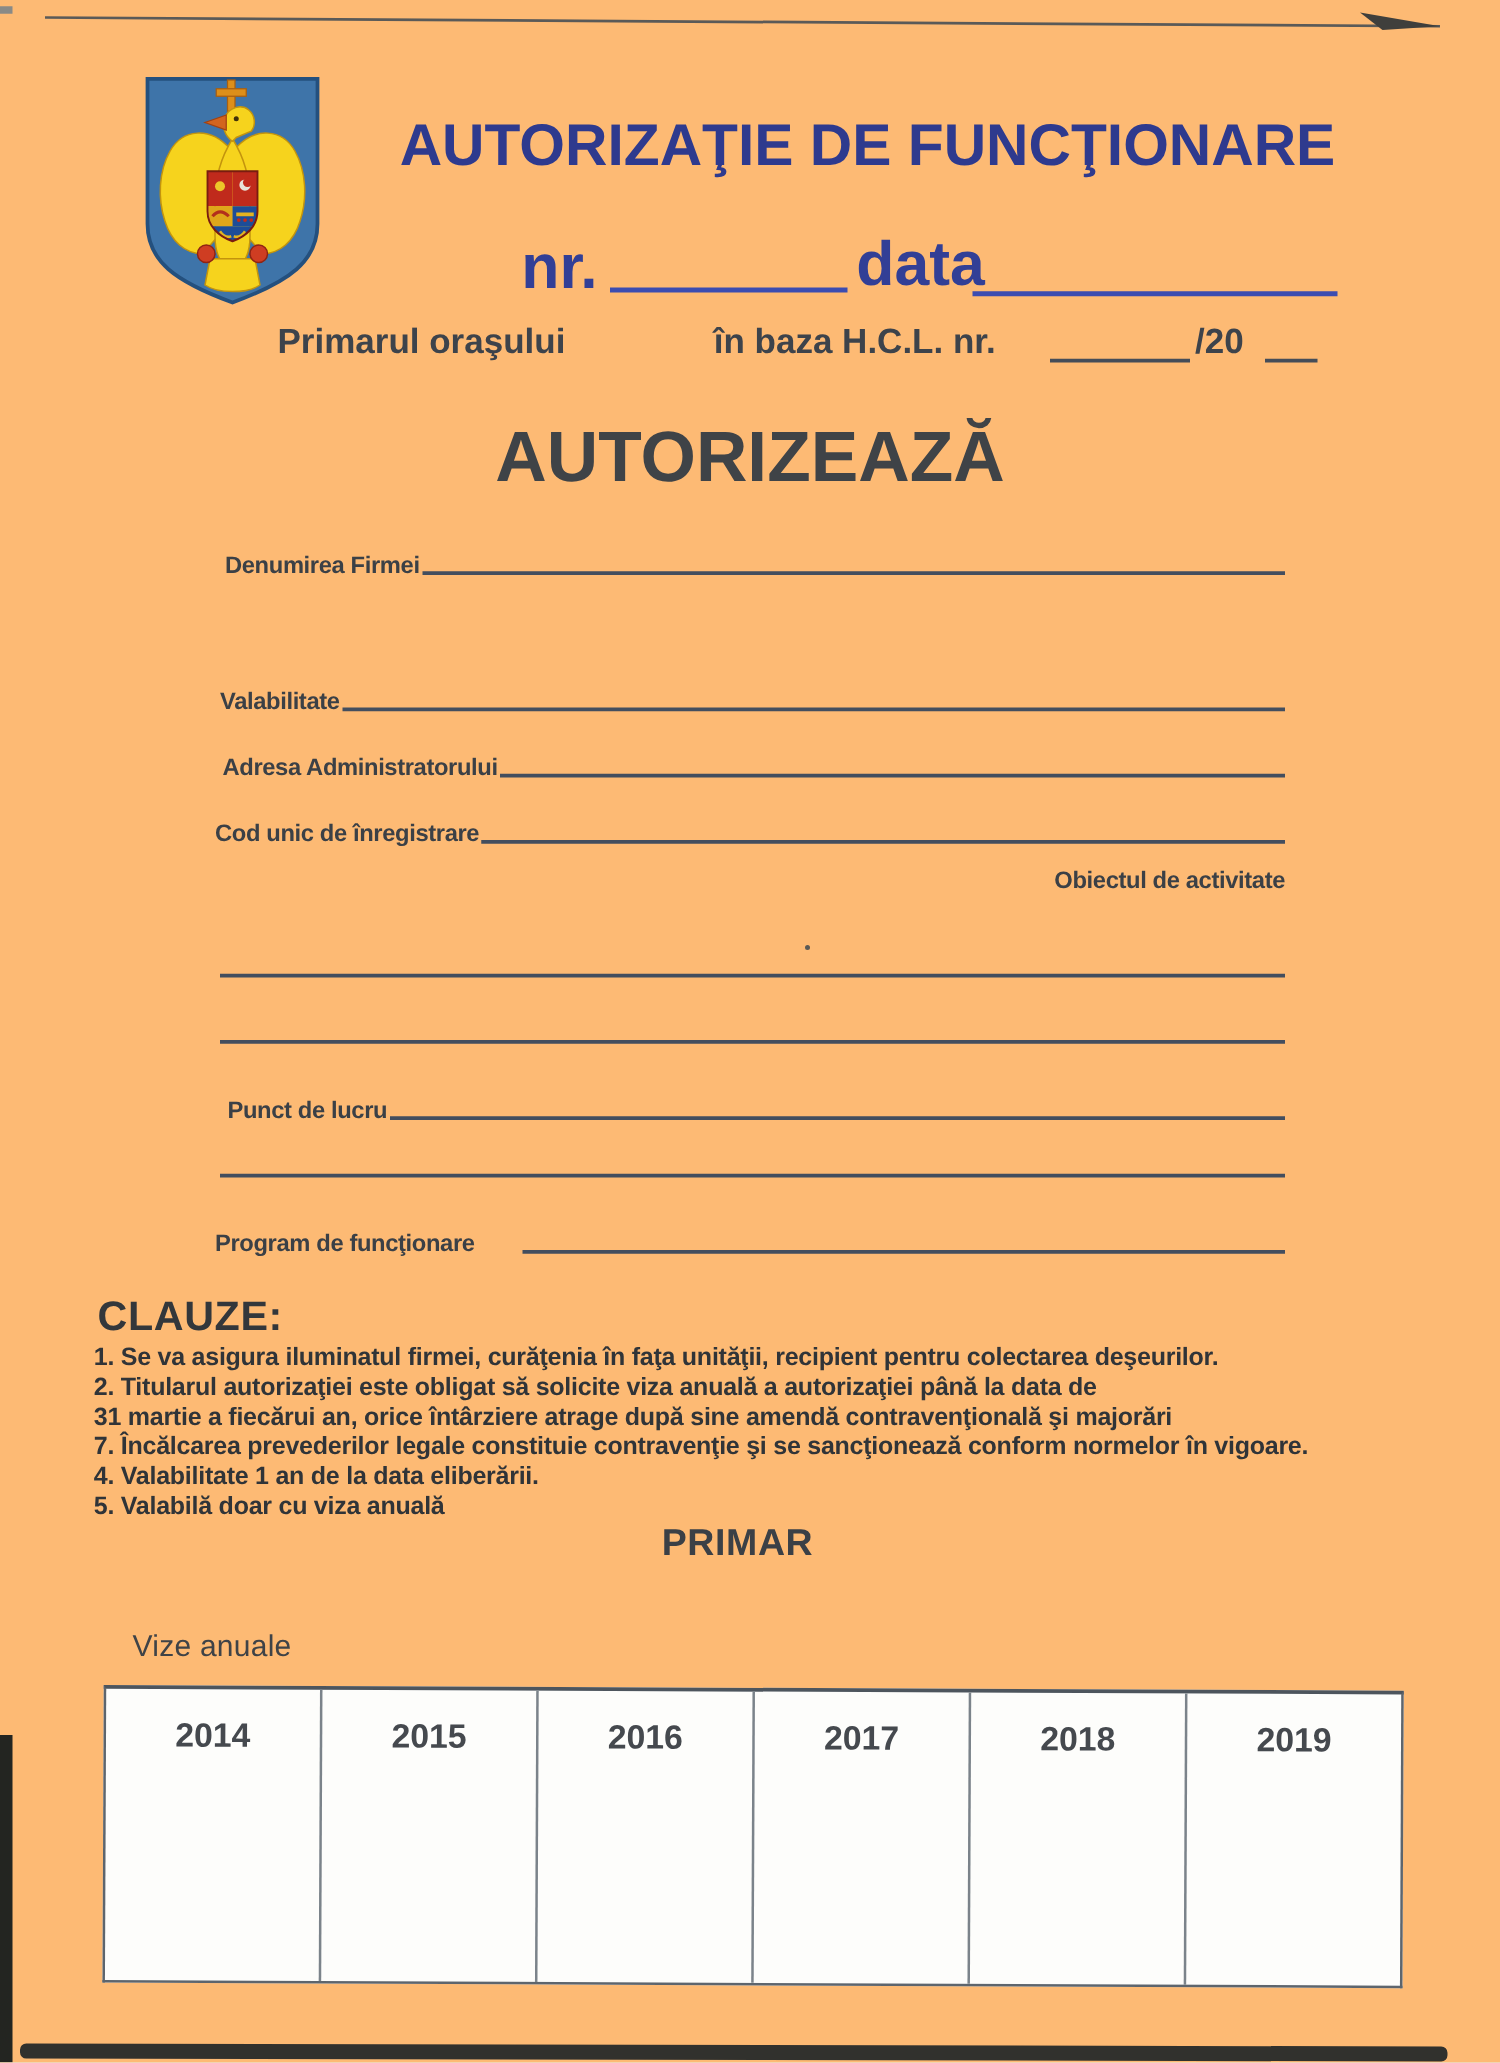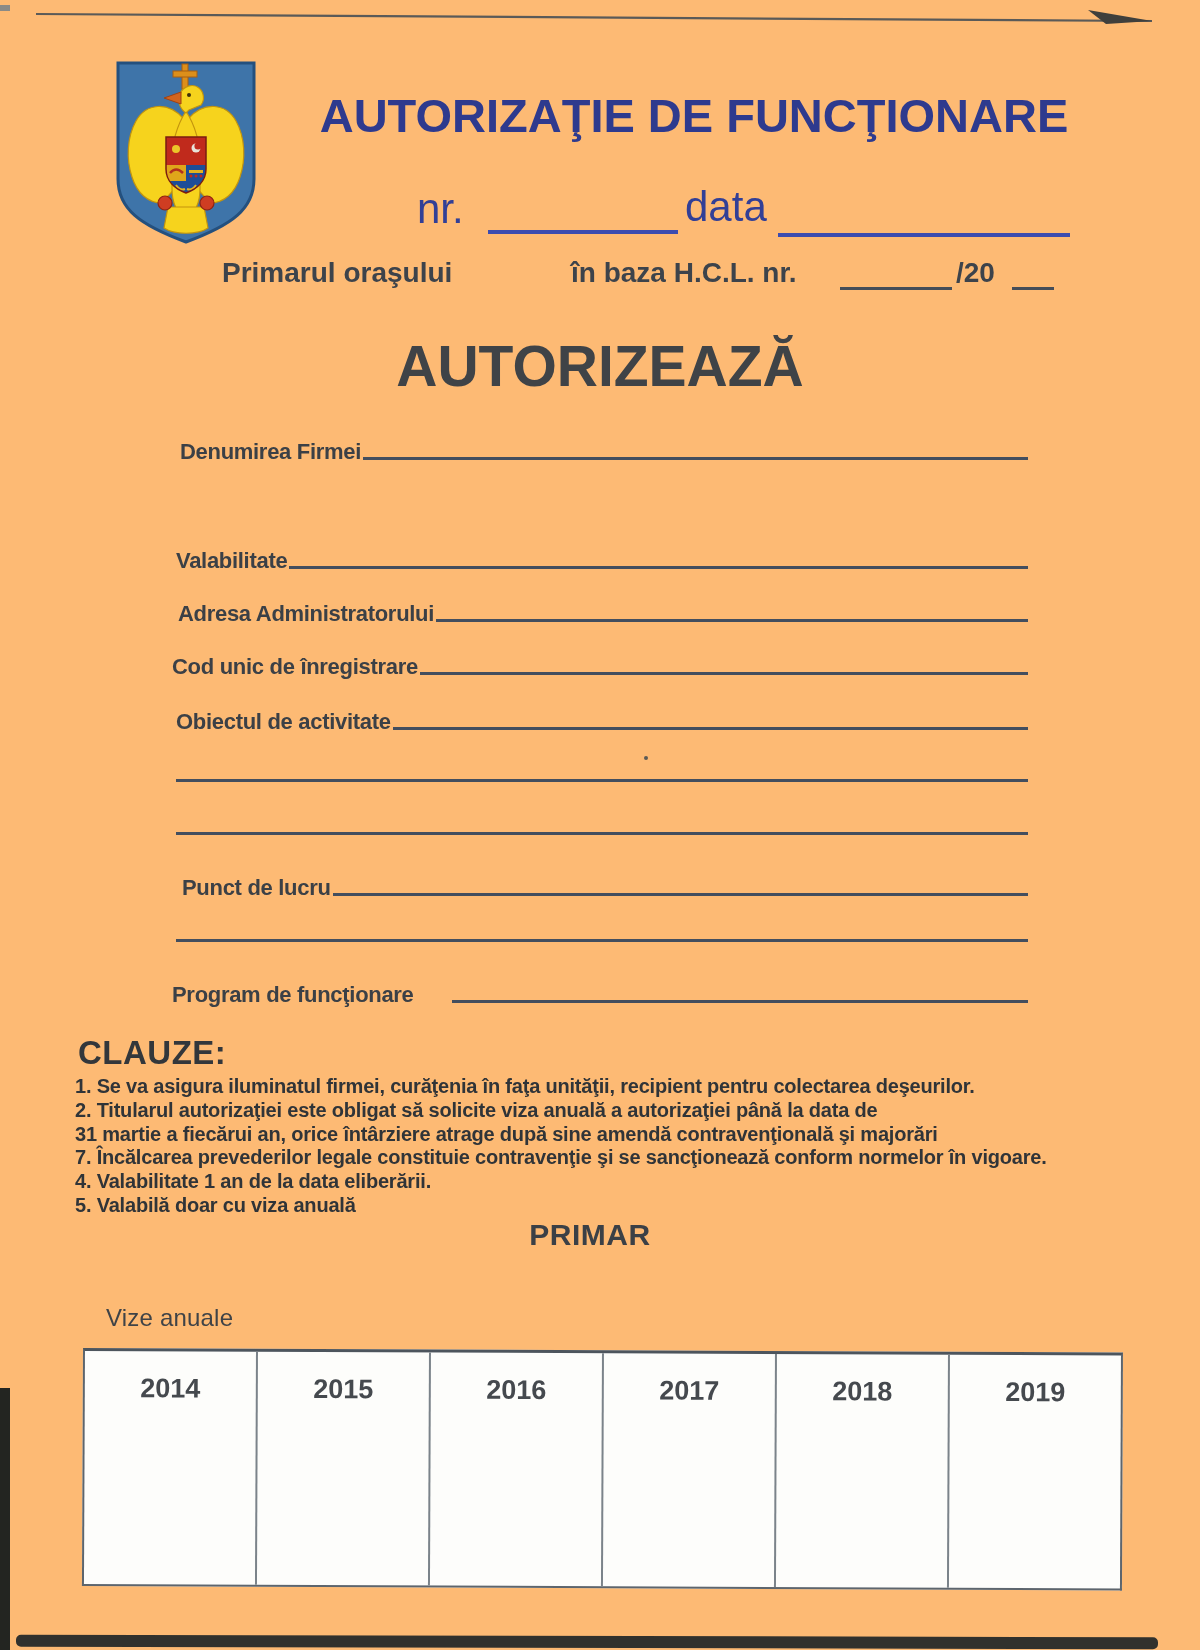--- a/index.html
+++ b/index.html
@@ -14,32 +14,32 @@
   .art-leftedge{position:absolute;left:0;top:1388px;width:10px;height:262px;background:#232521;}
   .art-bottomedge{position:absolute;left:16px;top:1636px;width:1142px;height:12px;background:#31312d;border-radius:5px;transform:rotate(0.12deg);}
   .art-corner{position:absolute;left:0;top:5px;width:10px;height:6px;background:#8a8a86;}
   .art-dot{position:absolute;left:644px;top:756px;width:4px;height:4px;border-radius:50%;background:#5a5a56;}
   
   .emblem{position:absolute;left:110px;top:57px;width:152px;height:190px;}
   .doc-title{
     position:absolute;left:288px;top:88px;width:812px;text-align:center;
     font-size:47px;font-weight:bold;letter-spacing:0px;color:#2e3a8e;white-space:nowrap;
   }
-  .nrdata-text{position:absolute;font-size:42px;font-weight:normal;color:#323f96;line-height:1;}
+  .nrdata-text{position:absolute;font-size:50px;font-weight:bold;color:#323f96;line-height:1;}
   .blue-line{position:absolute;border-top:4px solid #3c4cb0;height:0;}
   .issuer-text{position:absolute;font-size:28px;font-weight:bold;color:#3d434b;line-height:1.2;white-space:nowrap;}
   .gray-line{position:absolute;border-top:3px solid #454d58;height:0;}
   
   .authorize{
     position:absolute;left:280px;top:333px;width:640px;text-align:center;
     font-size:57px;font-weight:bold;color:#3f4347;letter-spacing:0px;white-space:nowrap;
   }
   
   .frow{position:absolute;display:flex;align-items:flex-end;height:38px;}
-  .flabel{font-size:22px;font-weight:bold;color:#3b4046;line-height:1.05;white-space:nowrap;letter-spacing:-0.3px;}
+  .flabel{font-size:19px;font-weight:bold;color:#3b4046;line-height:1.05;white-space:nowrap;letter-spacing:-0.3px;}
   .fline{flex:1;height:0;border-bottom:3px solid #434e5e;margin-bottom:3px;margin-left:2px;}
   .bline{position:absolute;left:176px;width:852px;height:0;border-top:3px solid #434e5e;}
   
   .clauze-h{position:absolute;left:78px;top:1034px;font-size:33px;font-weight:bold;color:#33373b;letter-spacing:0.5px;}
   .clauze-list{position:absolute;left:75px;top:1075px;width:1070px;}
   .clauze-list div{font-size:20px;font-weight:bold;color:#303438;line-height:23.8px;white-space:nowrap;letter-spacing:-0.2px;}
   .primar{position:absolute;left:440px;top:1218px;width:300px;text-align:center;font-size:30px;font-weight:bold;color:#3b4046;letter-spacing:0.5px;}
   
   .vize-label{position:absolute;left:106px;top:1304px;font-size:24px;color:#3f4347;letter-spacing:0.2px;}
   .visa-table{
@@ -144,21 +144,21 @@
       <span class="fline"></span>
   </div>
   <div class="frow" style="left:178px;top:587px;width:850px;">
     <span class="flabel">Adresa Administratorului</span>
       <span class="fline"></span>
   </div>
   <div class="frow" style="left:172px;top:640px;width:856px;">
     <span class="flabel">Cod unic de înregistrare</span>
       <span class="fline"></span>
   </div>
-  <div class="frow" style="left:176px;top:695px;width:852px;">
+  <div class="frow" style="left:176px;top:695px;width:852px;flex-direction:column;">
     <span class="flabel">Obiectul de activitate</span>
       <span class="fline"></span>
   </div>
   <div class="bline" style="top:779px;"></div>
   <div class="bline" style="top:832px;"></div>
   <div class="frow" style="left:182px;top:861px;width:846px;">
     <span class="flabel">Punct de lucru</span>
       <span class="fline"></span>
   </div>
   <div class="bline" style="top:939px;"></div>

